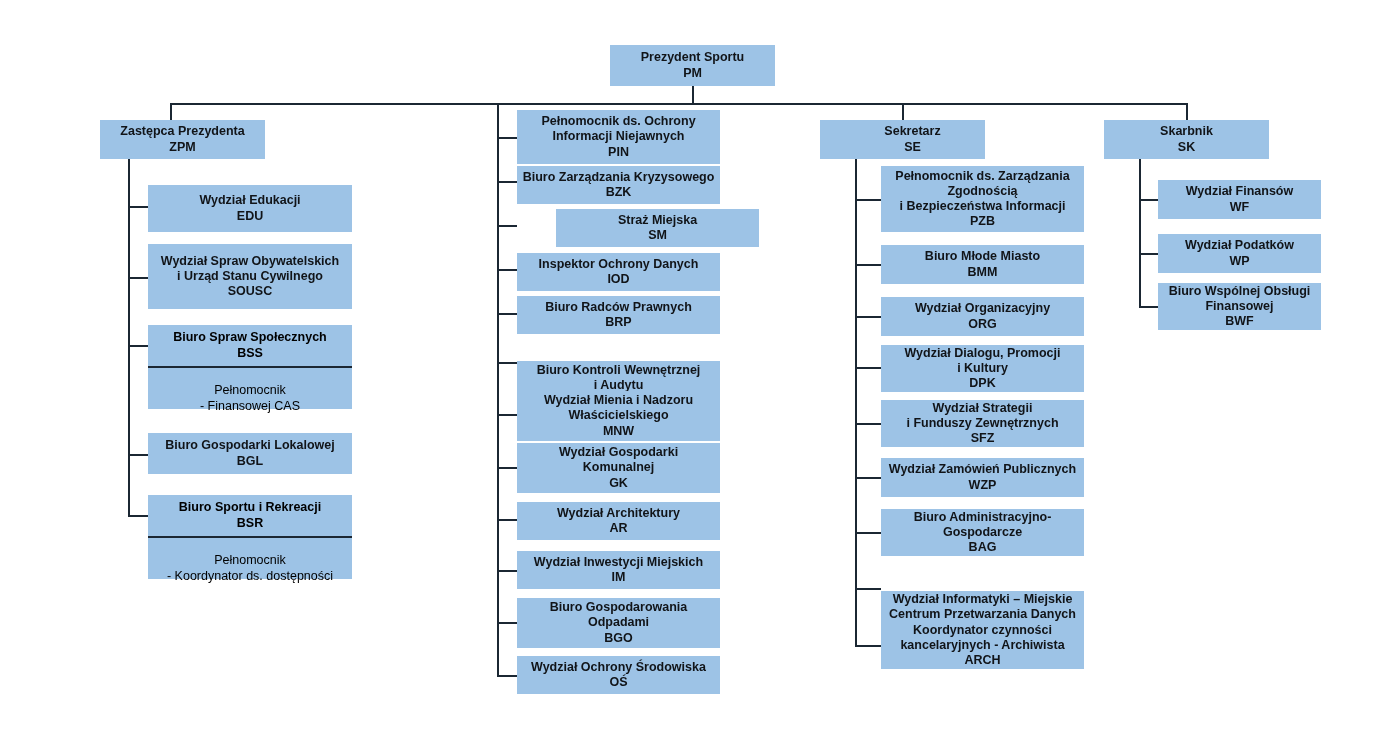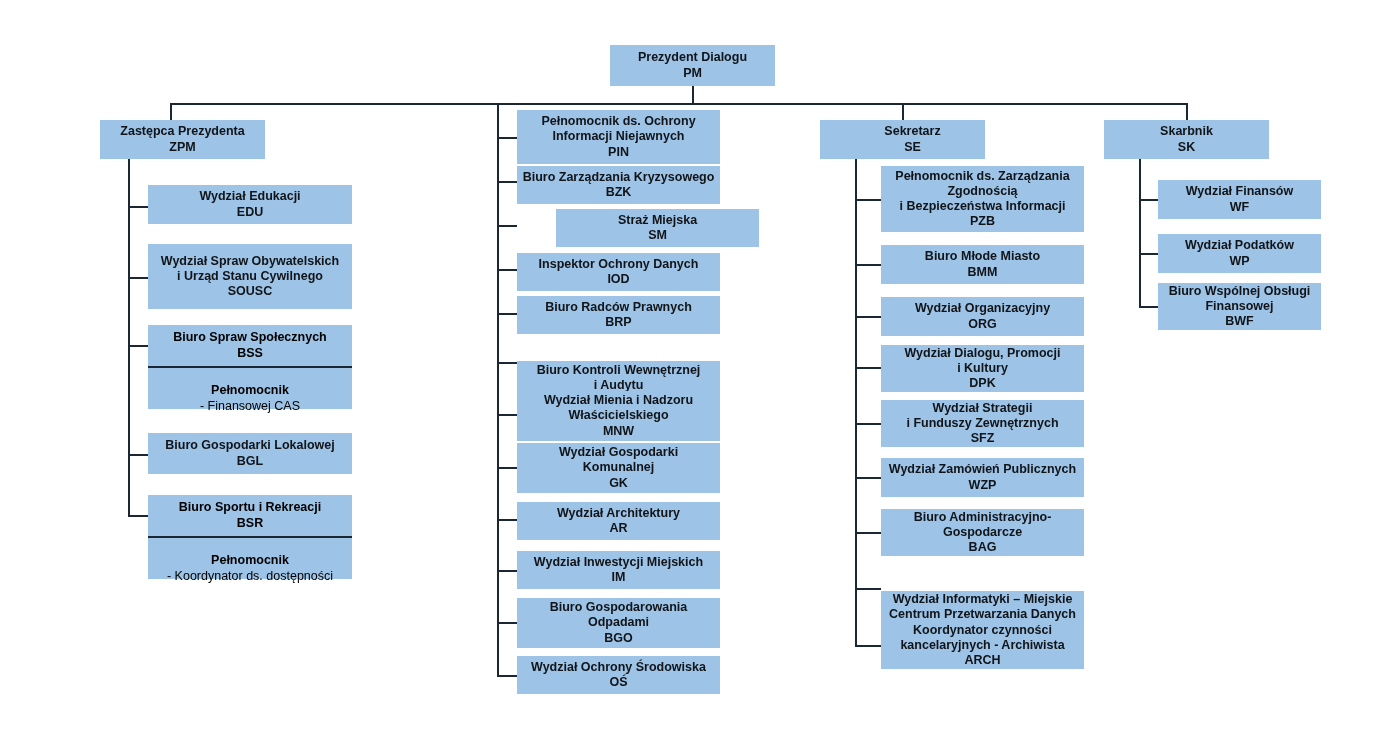--- a/index.html
+++ b/index.html
@@ -49,21 +49,21 @@
     justify-content: center;
     text-align: left;
     color: #000000;
     font-size: 12.5px;
     line-height: 1.22;
     padding: 2px 4px;
     box-sizing: border-box;
   }
   .compound .part.main { font-weight: bold; }
   .compound .part.sub { font-weight: normal; border-top: 2.5px solid #1b2733; }
-  .compound .part.sub .ttl { font-weight: bold; display: block; margin-top: 20px; }
+  .compound .part.sub .ttl { font-weight: normal; display: block; margin-top: 20px; }
   .compound .part .ln { display: block; white-space: nowrap; }
 
   .hline, .vline {
     position: absolute;
     background: #1b2733;
   }
   .hline { height: 2px; }
   .vline { width: 2px; }
 </style>
 </head>
@@ -110,40 +110,40 @@
   <div class="hline" style="left:855px; top:532px; width:26px;"></div>
   <div class="hline" style="left:855px; top:588px; width:26px;"></div>
   <div class="hline" style="left:855px; top:645px; width:26px;"></div>
 
   <div class="vline" style="left:1139px; top:159px; height:148px;"></div>
   <div class="hline" style="left:1139px; top:199px; width:19px;"></div>
   <div class="hline" style="left:1139px; top:253px; width:19px;"></div>
   <div class="hline" style="left:1139px; top:306px; width:19px;"></div>
 
   <div class="node" style="left:610px; top:45px; width:165px; height:41px;">
-    <span class="ln">Prezydent Dialogu</span>
+    <span class="ln">Prezydent Sportu</span>
     <span class="code">PM</span>
   </div>
 
   <div class="node" style="left:100px; top:120px; width:165px; height:39px;">
     <span class="ln">Zastępca Prezydenta</span>
     <span class="code">ZPM</span>
   </div>
 
   <div class="node" style="left:820px; top:120px; width:165px; height:39px;padding-left:24px;">
     <span class="ln">Sekretarz</span>
     <span class="code">SE</span>
   </div>
 
   <div class="node" style="left:1104px; top:120px; width:165px; height:39px;">
     <span class="ln">Skarbnik</span>
     <span class="code">SK</span>
   </div>
 
-  <div class="node" style="left:148px; top:185px; width:204px; height:39px;">
+  <div class="node" style="left:148px; top:185px; width:204px; height:47px;">
     <span class="ln">Wydział Edukacji</span>
     <span class="code">EDU</span>
   </div>
 
   <div class="node" style="left:148px; top:244px; width:204px; height:65px;">
     <span class="ln">Wydział Spraw Obywatelskich</span>
     <span class="ln">i Urząd Stanu Cywilnego</span>
     <span class="code">SOUSC</span>
   </div>
 

